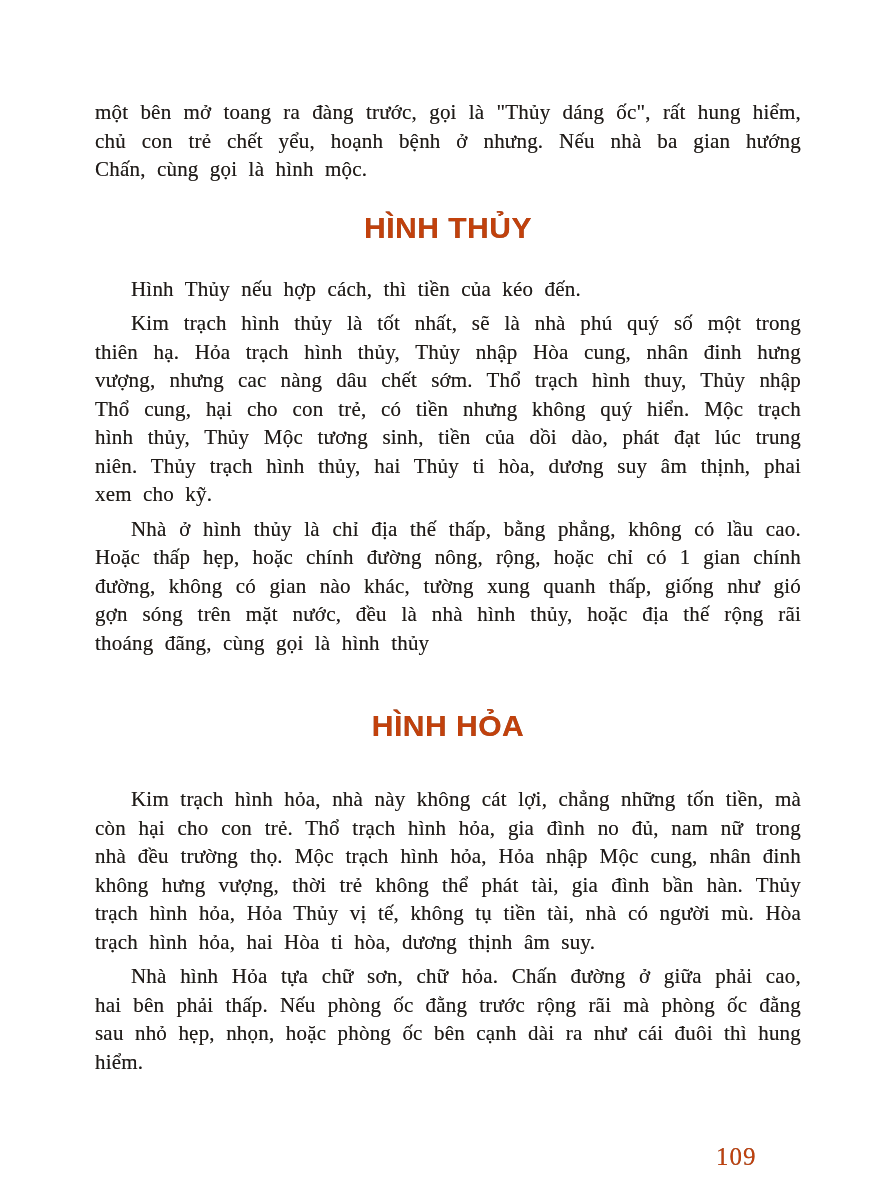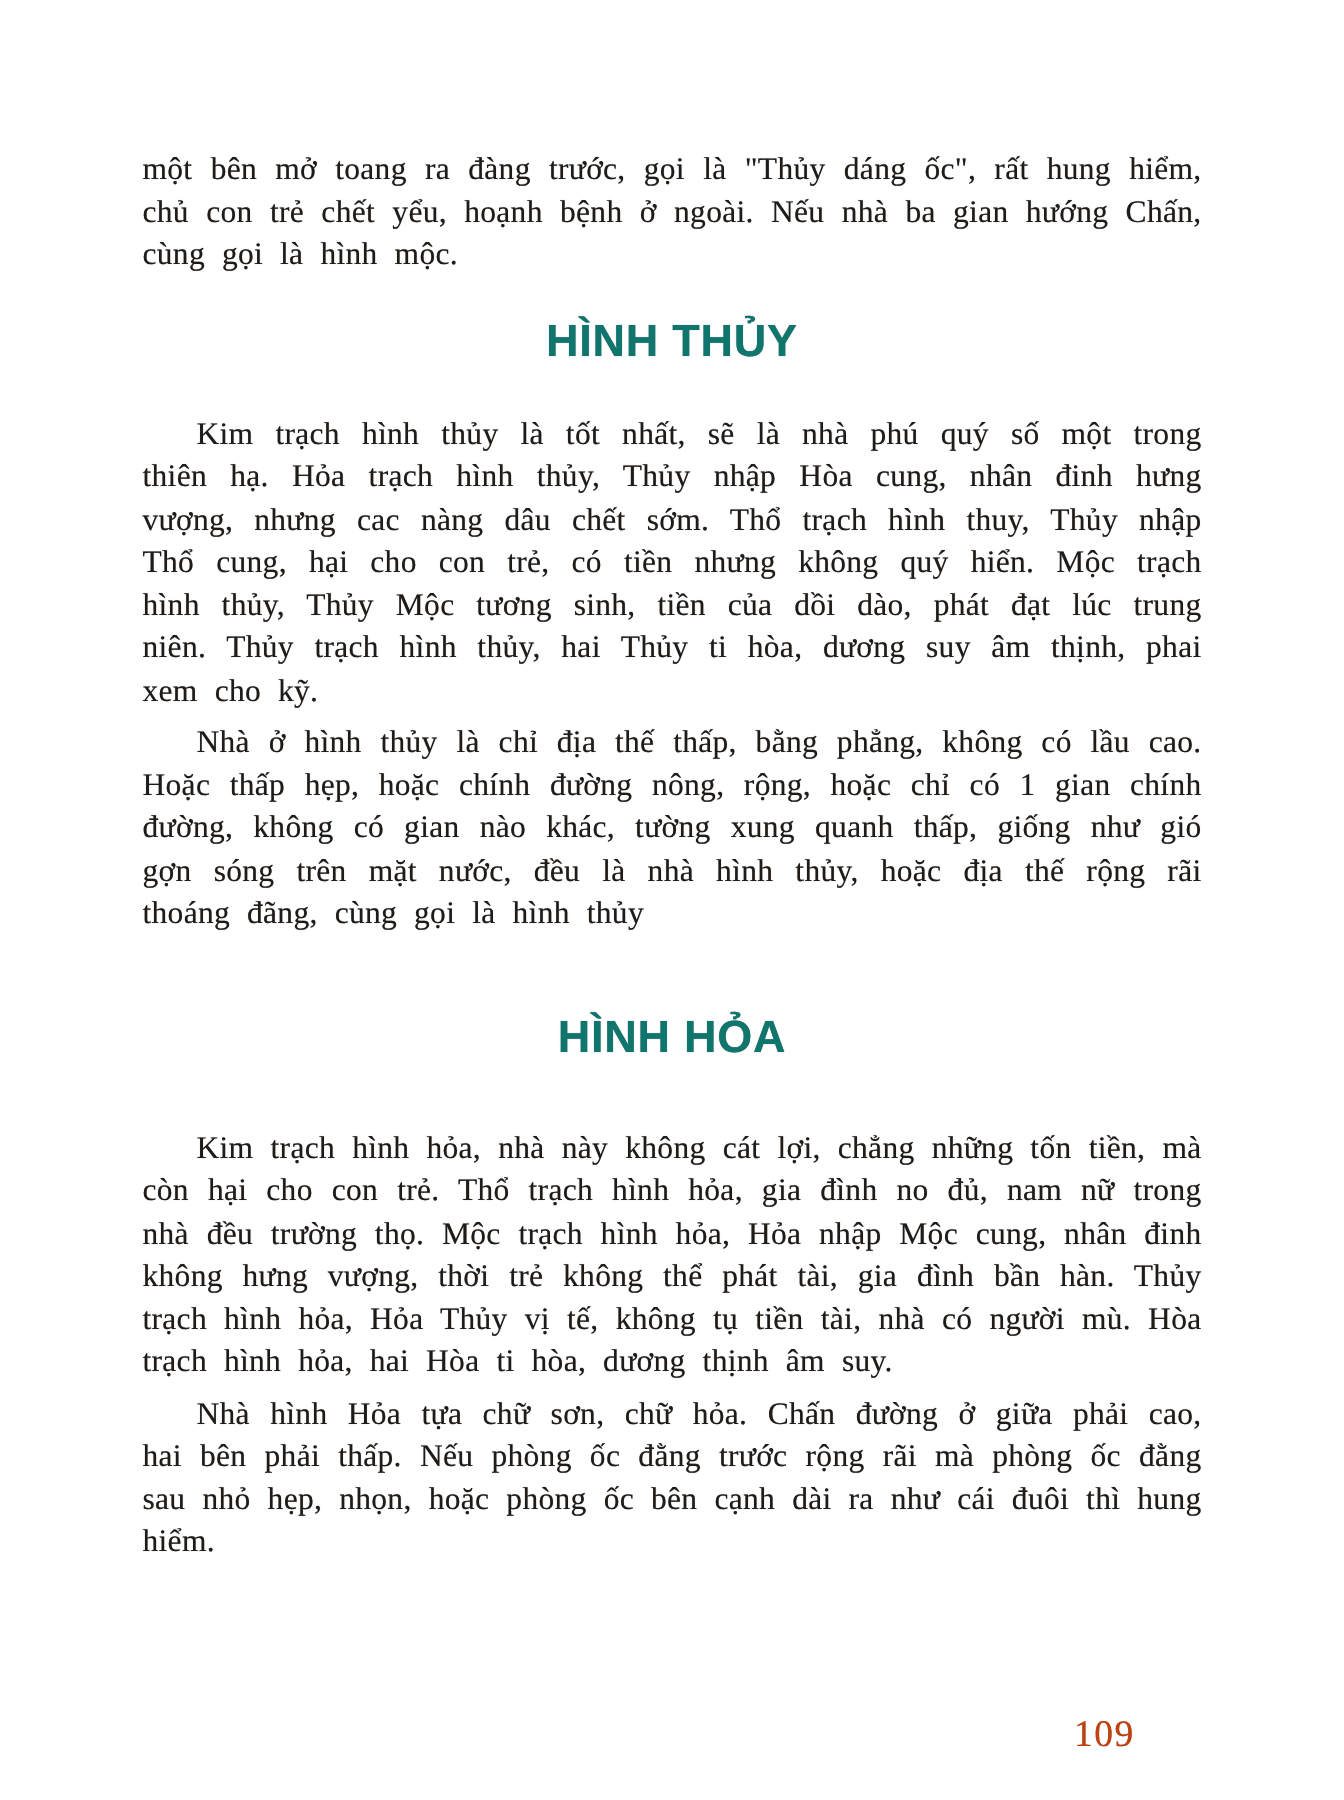--- a/index.html
+++ b/index.html
@@ -35,21 +35,21 @@
   p.body.continuation {
     text-indent: 0;
   }
   h1.section-heading {
     font-family: "Liberation Sans", sans-serif;
     font-weight: 700;
     font-size: 30px;
     line-height: 34px;
     text-align: center;
     letter-spacing: 0.5px;
-    color: #0f766e;
+    color: #c2410c;
     text-shadow: 0 0 0.6px rgba(10, 8, 6, 0.6);
   }
   h1.heading-thuy {
     margin: 27px 0 30px 0;
   }
   h1.heading-hoa {
     margin: 52px 0 42px 0;
   }
   .page-number {
     position: absolute;
@@ -60,24 +60,25 @@
     color: #c2410c;
     text-shadow: 0 0 0.5px rgba(20, 15, 10, 0.55);
   }
 </style>
 </head>
 <body>
 
 <div class="page">
   <main class="text-block">
 
-    <p class="body continuation">một bên mở toang ra đàng trước, gọi là "Thủy dáng ốc", rất hung hiểm, chủ con trẻ chết yểu, hoạnh bệnh ở ngoài. Nếu nhà ba gian hướng Chấn, cùng gọi là hình mộc.</p>
+    <p class="body continuation">một bên mở toang ra đàng trước, gọi là "Thủy dáng ốc", rất hung hiểm, chủ con trẻ chết yểu, hoạnh bệnh ở nhưng. Nếu nhà ba gian hướng Chấn, cùng gọi là hình mộc.</p>
 
     <h1 class="section-heading heading-thuy">HÌNH THỦY</h1>
 
+    <p class="body">Hình Thủy nếu hợp cách, thì tiền của kéo đến.</p>
 
     <p class="body">Kim trạch hình thủy là tốt nhất, sẽ là nhà phú quý số một trong thiên hạ. Hỏa trạch hình thủy, Thủy nhập Hòa cung, nhân đinh hưng vượng, nhưng cac nàng dâu chết sớm. Thổ trạch hình thuy, Thủy nhập Thổ cung, hại cho con trẻ, có tiền nhưng không quý hiển. Mộc trạch hình thủy, Thủy Mộc tương sinh, tiền của dồi dào, phát đạt lúc trung niên. Thủy trạch hình thủy, hai Thủy ti hòa, dương suy âm thịnh, phai xem cho kỹ.</p>
 
     <p class="body">Nhà ở hình thủy là chỉ địa thế thấp, bằng phẳng, không có lầu cao. Hoặc thấp hẹp, hoặc chính đường nông, rộng, hoặc chỉ có 1 gian chính đường, không có gian nào khác, tường xung quanh thấp, giống như gió gợn sóng trên mặt nước, đều là nhà hình thủy, hoặc địa thế rộng rãi thoáng đãng, cùng gọi là hình thủy</p>
 
     <h1 class="section-heading heading-hoa">HÌNH HỎA</h1>
 
     <p class="body">Kim trạch hình hỏa, nhà này không cát lợi, chẳng những tốn tiền, mà còn hại cho con trẻ. Thổ trạch hình hỏa, gia đình no đủ, nam nữ trong nhà đều trường thọ. Mộc trạch hình hỏa, Hỏa nhập Mộc cung, nhân đinh không hưng vượng, thời trẻ không thể phát tài, gia đình bần hàn. Thủy trạch hình hỏa, Hỏa Thủy vị tế, không tụ tiền tài, nhà có người mù. Hòa trạch hình hỏa, hai Hòa ti hòa, dương thịnh âm suy.</p>
 
     <p class="body">Nhà hình Hỏa tựa chữ sơn, chữ hỏa. Chấn đường ở giữa phải cao, hai bên phải thấp. Nếu phòng ốc đằng trước rộng rãi mà phòng ốc đằng sau nhỏ hẹp, nhọn, hoặc phòng ốc bên cạnh dài ra như cái đuôi thì hung hiểm.</p>

